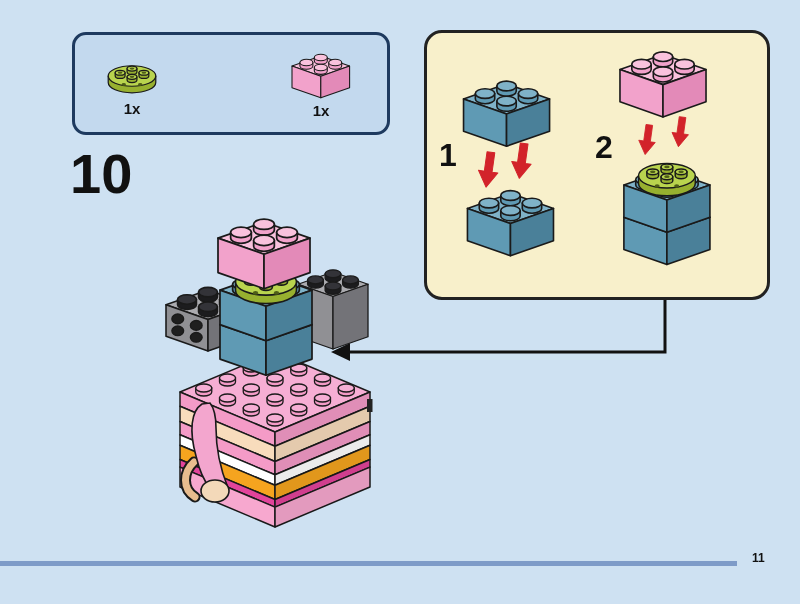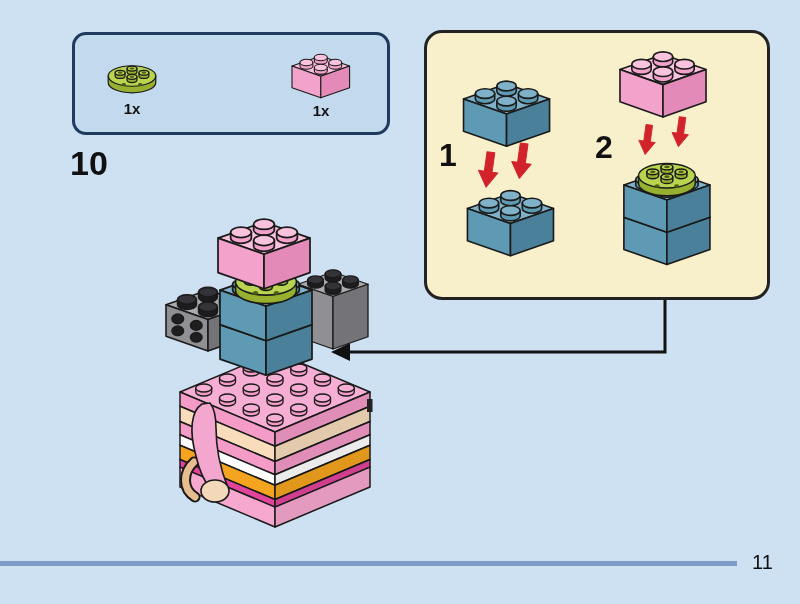--- a/index.html
+++ b/index.html
@@ -19,34 +19,34 @@
   html,body{ width:800px; height:604px; }
   body{ background:var(--page_bg); font-family:"Liberation Sans","DejaVu Sans",sans-serif; }
   .page{ position:relative; width:800px; height:604px; background:var(--page_bg); overflow:hidden; }
 
   .parts-box{ position:absolute; left:72px; top:32px; width:318px; height:103px;
     background:var(--box_bg); border:3px solid var(--box_border); border-radius:14px;
     display:flex; align-items:center; justify-content:space-between; padding:6px 34px 4px 22px; }
   .part{ display:flex; flex-direction:column; align-items:center;justify-content:flex-end; }
   .part .qty{ font-weight:bold; font-size:15px; color:var(--text); margin-top:1px; }
 
-  .step-number{ position:absolute; left:70px; top:146px; font-size:34px; font-weight:bold; color:var(--text); line-height:1; }
+  .step-number{ position:absolute; left:70px; top:146px; font-size:56px; font-weight:bold; color:var(--text); line-height:1; }
 
   .inset{ position:absolute; left:424px; top:30px; width:346px; height:270px;
     background:var(--inset_bg); border:3px solid var(--inset_border); border-radius:18px; }
   .inset-art{ position:absolute; left:0; top:0; width:100%; height:100%; }
   .substep-label{ position:absolute; font-size:32px; font-weight:bold; color:var(--text); line-height:1; }
   .label-1{ left:12px; top:106px; }
   .label-2{ left:168px; top:98px; }
 
   .connector{ position:absolute; left:0; top:0; width:800px; height:604px; pointer-events:none; }
   .model{ position:absolute; left:158px; top:212px; width:230px; height:330px; }
 
   .footer-bar{ position:absolute; left:0; top:561px; width:737px; height:5px; background:var(--bar); }
-  .page-number{ position:absolute; left:752px; top:551px; font-size:20px; font-weight:normal; color:var(--text); }
+  .page-number{ position:absolute; left:752px; top:551px; font-size:12px; font-weight:bold; color:var(--text); }
 
   
   .pink { --t:var(--pink_top); --f:var(--pink_front); --s:var(--pink_side); }
   .blue { --t:var(--blue_top); --f:var(--blue_front); --s:var(--blue_side); }
   .gray { --t:var(--gray_top); --f:var(--gray_front); --s:var(--gray_side);
           --stud_t:var(--stud_dark_top); --stud_s:var(--stud_dark_side); }
   .ol{ stroke:var(--outline); stroke-width:1.5; stroke-linejoin:round; }
 </style>
 </head>
 <body>

